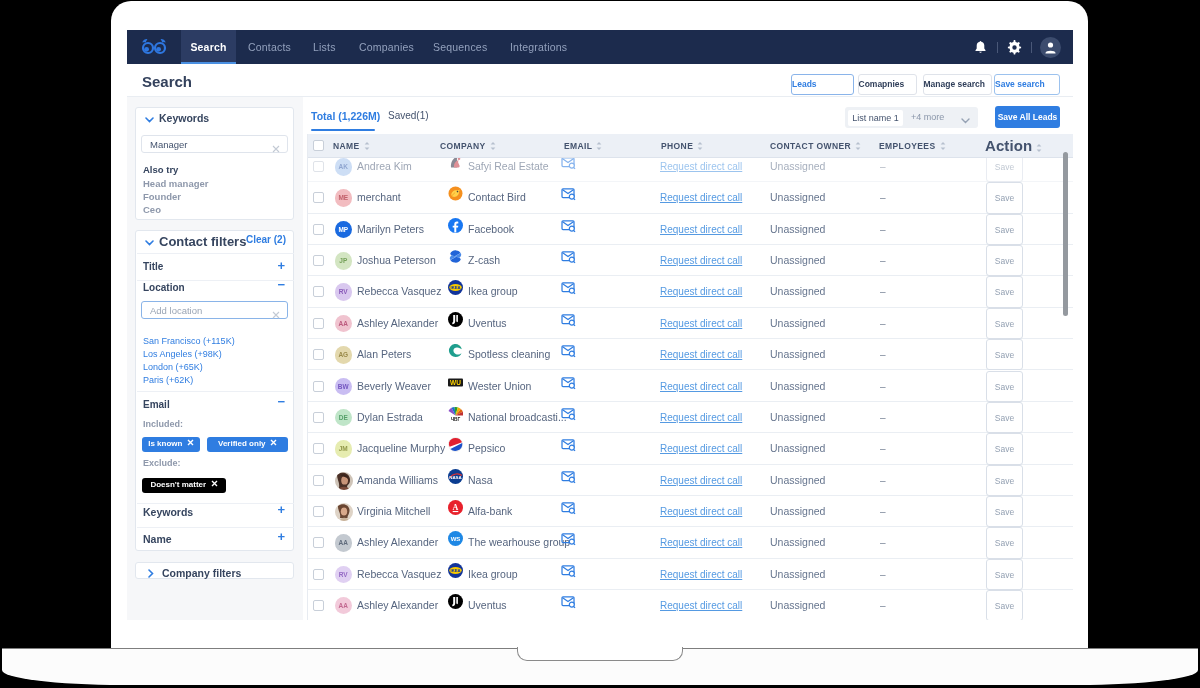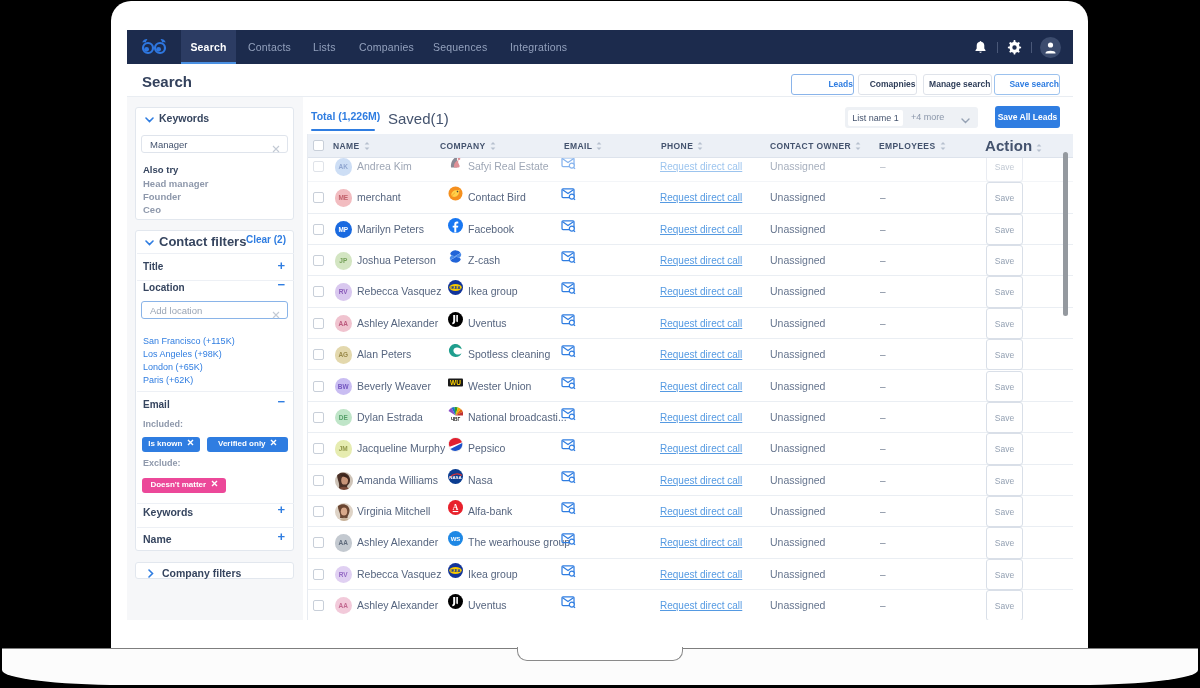--- a/index.html
+++ b/index.html
@@ -18,21 +18,21 @@
 #nav { left:0; top:0; width:946px; height:34px; background:#1c2b4d; }
 #nav .tab { top:0; height:34px; line-height:34px; color:#93a1bd; font-size:10.5px; letter-spacing:.2px; }
 #nav .active { left:54px; width:55px; background:#2c3c63; color:#fff; text-align:center; font-weight:bold;
   border-bottom:2.5px solid #4a90e2; }
 #logo { left:14px; top:8px; }
 .vsep { top:12px; width:1px; height:11px; background:#4a5878; }
 
 
 #hband { left:0; top:34px; width:946px; height:33px; background:#fff; border-bottom:1px solid #e9edf2; }
 .hbtn { top:44px; height:21px; border-radius:3px; background:#fff; font-weight:bold; font-size:8.5px;
-  text-align:right; line-height:19px; white-space:nowrap; }
+  text-align:left; line-height:19px; white-space:nowrap; }
 
 
 #sidebg { left:0; top:67px; width:176px; height:523px; background:#f6f7f9; }
 .panel { background:#fff; border:1px solid #e2e7ee; border-radius:3px; left:8px; width:159px; }
 .inp { left:5px; width:147px; height:18px; background:#fff; border:1px solid #dfe4ec; border-radius:3px;
   font-size:9.5px; line-height:17px; padding-left:8px; color:#44536e; }
 .lbl { font-weight:bold; color:#36455f; font-size:10px; }
 .dim { color:#8e98ab; font-size:9.5px;font-weight:bold; }
 .blue { color:#2f7de1; }
 .plus { right:8px; color:#2f7de1; font-size:13px; font-weight:bold; }
@@ -490,21 +490,21 @@
   </div>
 
   <div id="hband"></div>
   <span style="left:15px;top:43px;font-size:15px;font-weight:bold;color:#33415c">Search</span>
   <span class="hbtn" style="left:664px;width:63px;border:1px solid #8ab4ea;color:#2f7de1">Leads</span>
   <span class="hbtn" style="left:730.5px;width:59px;border:1px solid #dfe3ea;color:#2f3e59">Comapnies</span>
   <span class="hbtn" style="left:795.5px;width:69px;border:1px solid #dfe3ea;color:#2f3e59">Manage search</span>
   <span class="hbtn" style="left:867px;width:66px;border:1px solid #9cc2ee;color:#2f7de1">Save search</span>
 
   <span style="left:184px;top:80px;font-size:10.5px;font-weight:bold;color:#2f7de1">Total (1,226M)</span>
-  <span style="left:261px;top:80px;font-size:15px;color:#44536e">Saved(1)</span>
+  <span style="left:261px;top:80px;font-size:10px;color:#44536e">Saved(1)</span>
   <div class="tabu"></div>
 
   <div style="left:718px;top:77px;width:133px;height:21px;background:#eef1f5;border-radius:3px">
     <span style="position:absolute;left:3px;top:2.5px;width:55px;height:16px;background:#fff;border-radius:2px;
       font-size:9px;color:#44536e;text-align:center;line-height:16px">List name 1</span>
     <span style="position:absolute;left:66px;top:0;height:21px;line-height:21px;font-size:9px;color:#8a96aa">+4 more</span>
     <span style="position:absolute;right:8px;top:8px"><svg width="9" height="6" viewBox="0 0 9 6">
             <path d="M1 1 L4.5 4.5 L8 1" stroke="#96a2b4" stroke-width="1.4" fill="none" stroke-linecap="round"></path>
           </svg></span>
   </div>
@@ -548,21 +548,21 @@
     <span class="lbl" style="left:7px;top:168px">Email</span>
     <span class="plus" style="top:163px">−</span>
     <span class="dim" style="left:7px;top:188px;font-size:9px">Included:</span>
     <span class="chip" style="left:6px;top:206px;width:58px">Is known&nbsp;&nbsp;<svg width="7" height="7" viewBox="0 0 7 7">
             <path d="M1 1 L6 6 M6 1 L1 6" stroke="#fff" stroke-width="1.4"></path>
           </svg></span>
     <span class="chip" style="left:71px;top:206px;width:81px">Verified only&nbsp;&nbsp;<svg width="7" height="7" viewBox="0 0 7 7">
             <path d="M1 1 L6 6 M6 1 L1 6" stroke="#fff" stroke-width="1.4"></path>
           </svg></span>
     <span class="dim" style="left:7px;top:227px;font-size:9px">Exclude:</span>
-    <span class="chip" style="left:6px;top:247px;width:84px;background:#ec4899">Doesn't matter&nbsp;&nbsp;<svg width="7" height="7" viewBox="0 0 7 7">
+    <span class="chip" style="left:6px;top:247px;width:84px;background:#000000">Doesn't matter&nbsp;&nbsp;<svg width="7" height="7" viewBox="0 0 7 7">
             <path d="M1 1 L6 6 M6 1 L1 6" stroke="#fff" stroke-width="1.4"></path>
           </svg></span>
     <span class="hr" style="top:272px"></span>
     <span class="lbl" style="left:7px;top:275px;font-size:10.5px">Keywords</span>
     <span class="plus" style="top:271px">+</span>
     <span class="hr" style="top:296px"></span>
     <span class="lbl" style="left:7px;top:302px;font-size:10.5px">Name</span>
     <span class="plus" style="top:298px">+</span>
   </div>
 

